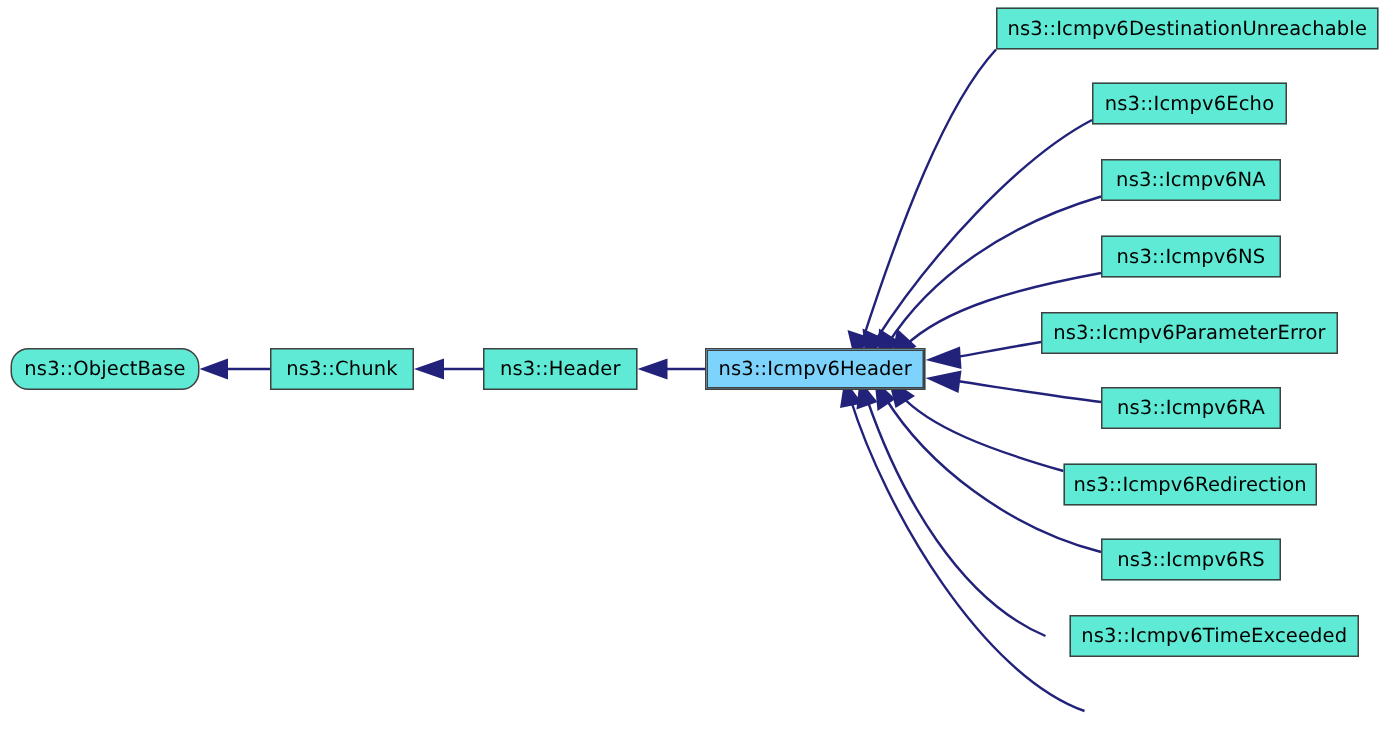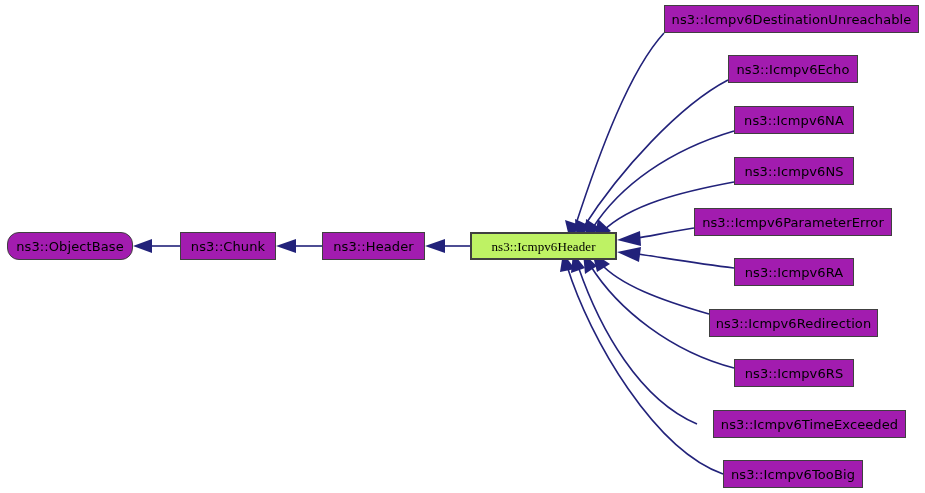--- a/index.html
+++ b/index.html
@@ -22,34 +22,33 @@
     width: 925px;
     height: 493px;
     pointer-events: none;
   }
   .node {
     position: absolute;
     box-sizing: border-box;
     display: flex;
     align-items: center;
     justify-content: center;
-    background: #a21caf;
+    background: #5eead4;
     border: 1px solid #404040;
     color: #000000;
     font-size: 13px;
     line-height: 1;
     white-space: nowrap;
     letter-spacing: 0.1px;
     z-index: 2;
   }
   .node.current {
-    background: #bef264;
+    background: #7dd3fc;
     border: 1px solid #404040;
     box-shadow: 0 0 0 1px #404040 inset;
-    font-family: Liberation Serif, serif;
   }
   .node-label {
     display: block;
     padding: 0 6px;
   }
 </style>
 </head>
 <body>
 
 <div id="diagram">
@@ -165,17 +164,14 @@
   </div>
 
   <div class="node" style="left:734px; top:359px; width:120px; height:28px;">
     <span class="node-label">ns3::Icmpv6RS</span>
   </div>
 
   <div class="node" style="left:697px; top:410px; width:193px; height:28px;margin-left:16px;">
     <span class="node-label">ns3::Icmpv6TimeExceeded</span>
   </div>
 
-  <div class="node" style="left:723px; top:460px; width:140px; height:28px;">
-    <span class="node-label">ns3::Icmpv6TooBig</span>
-  </div>
 
 </div>
 
 </body></html>

